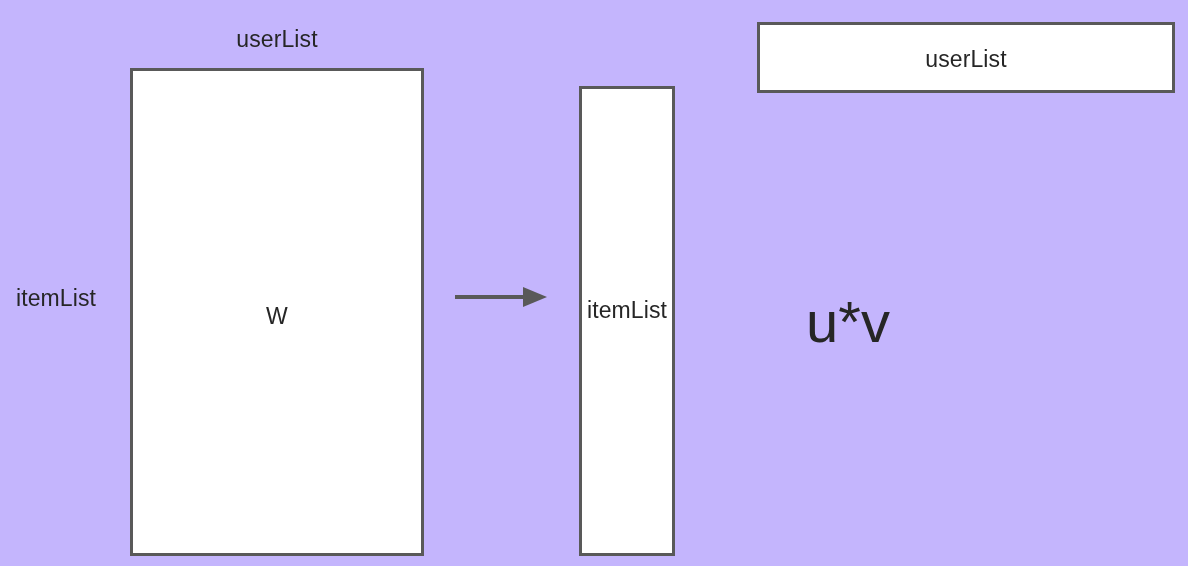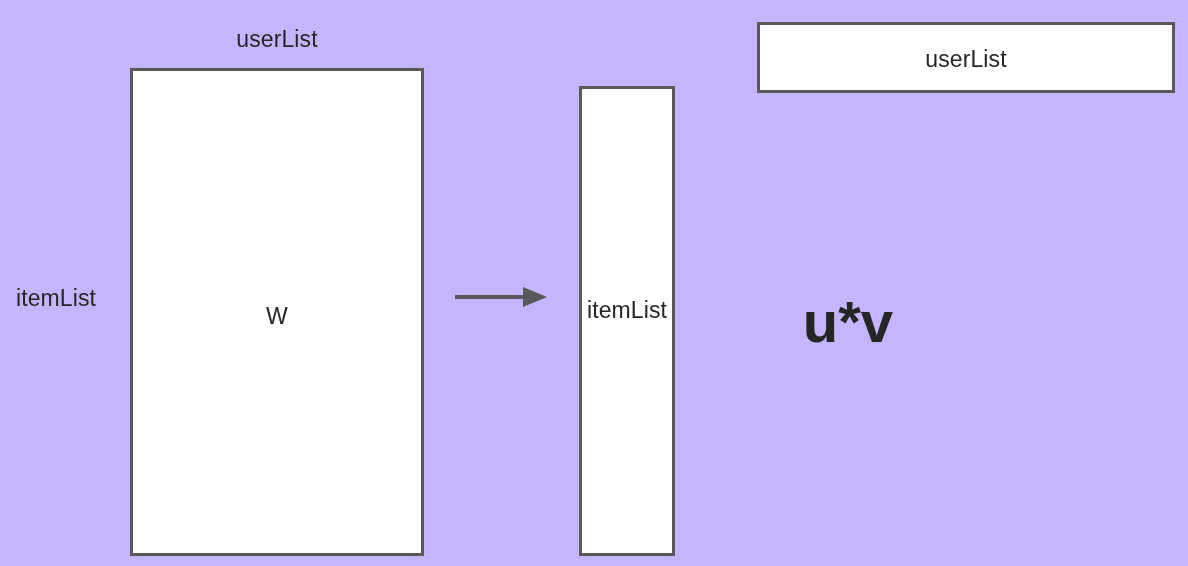--- a/index.html
+++ b/index.html
@@ -104,21 +104,20 @@
   #product-formula {
     position: absolute;
     left: 740px;
     top: 288px;
     width: 216px;
     text-align: center;
     color: #262626;
     font-size: 58px;
     line-height: 68px;
     white-space: nowrap;
-    font-weight: bold;
   }
 </style>
 </head>
 <body>
 
 <div id="canvas">
 
   <div class="label" id="matrix-w-top-label">userList</div>
 
   <div class="label label-left" id="matrix-w-side-label">itemList</div>

